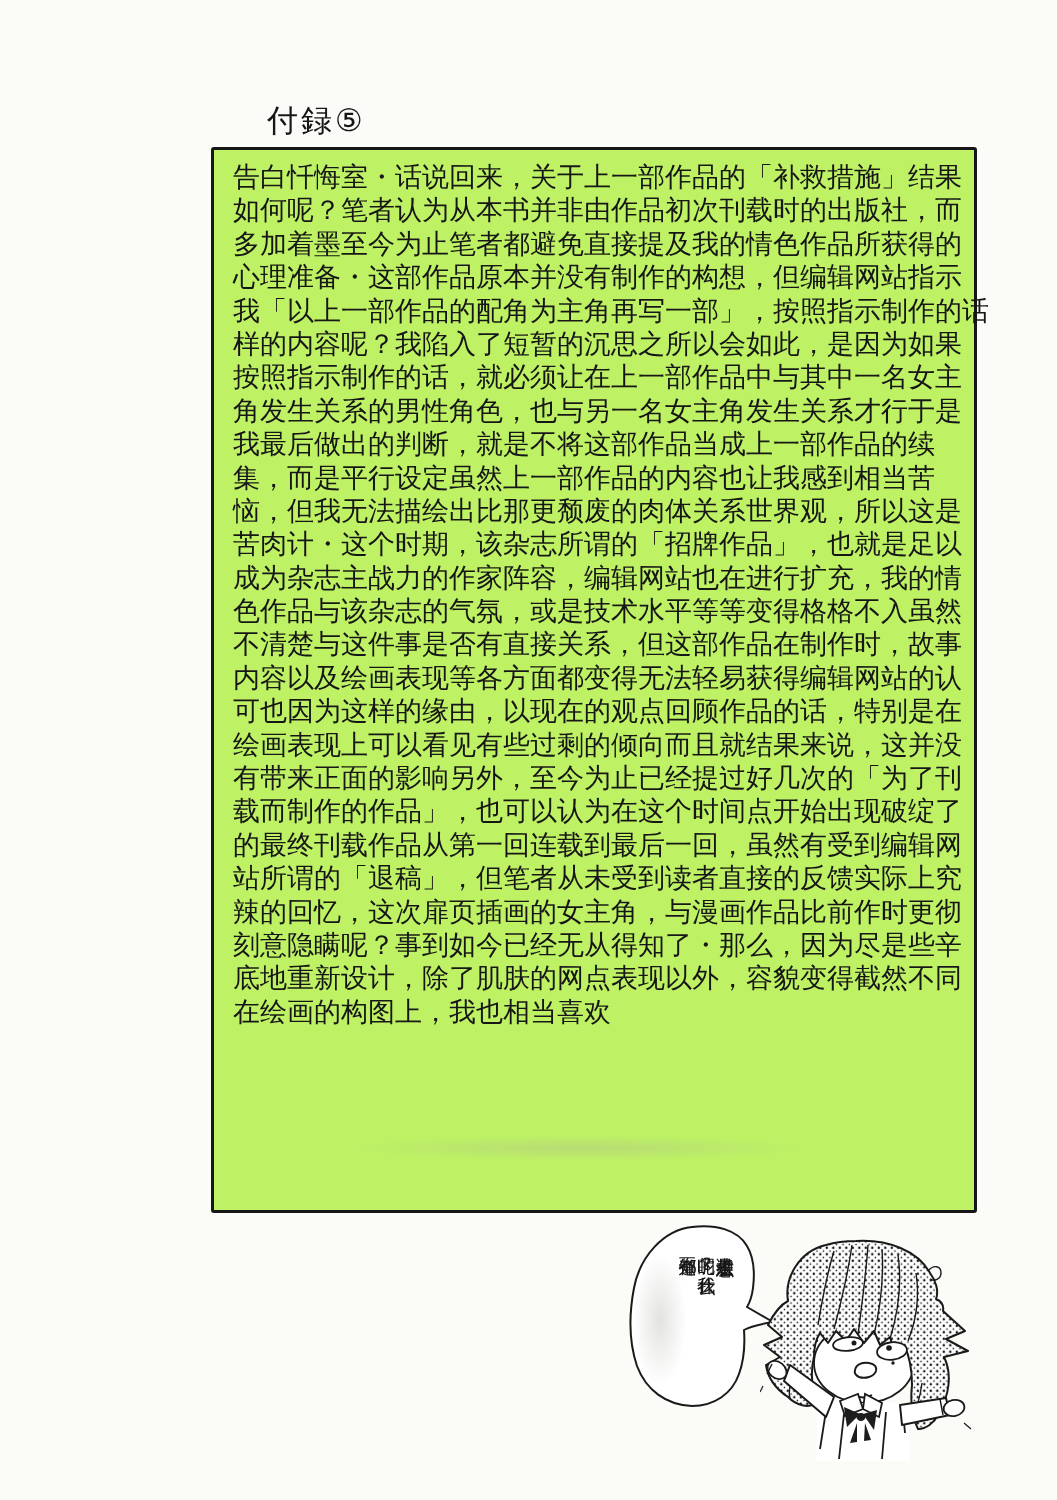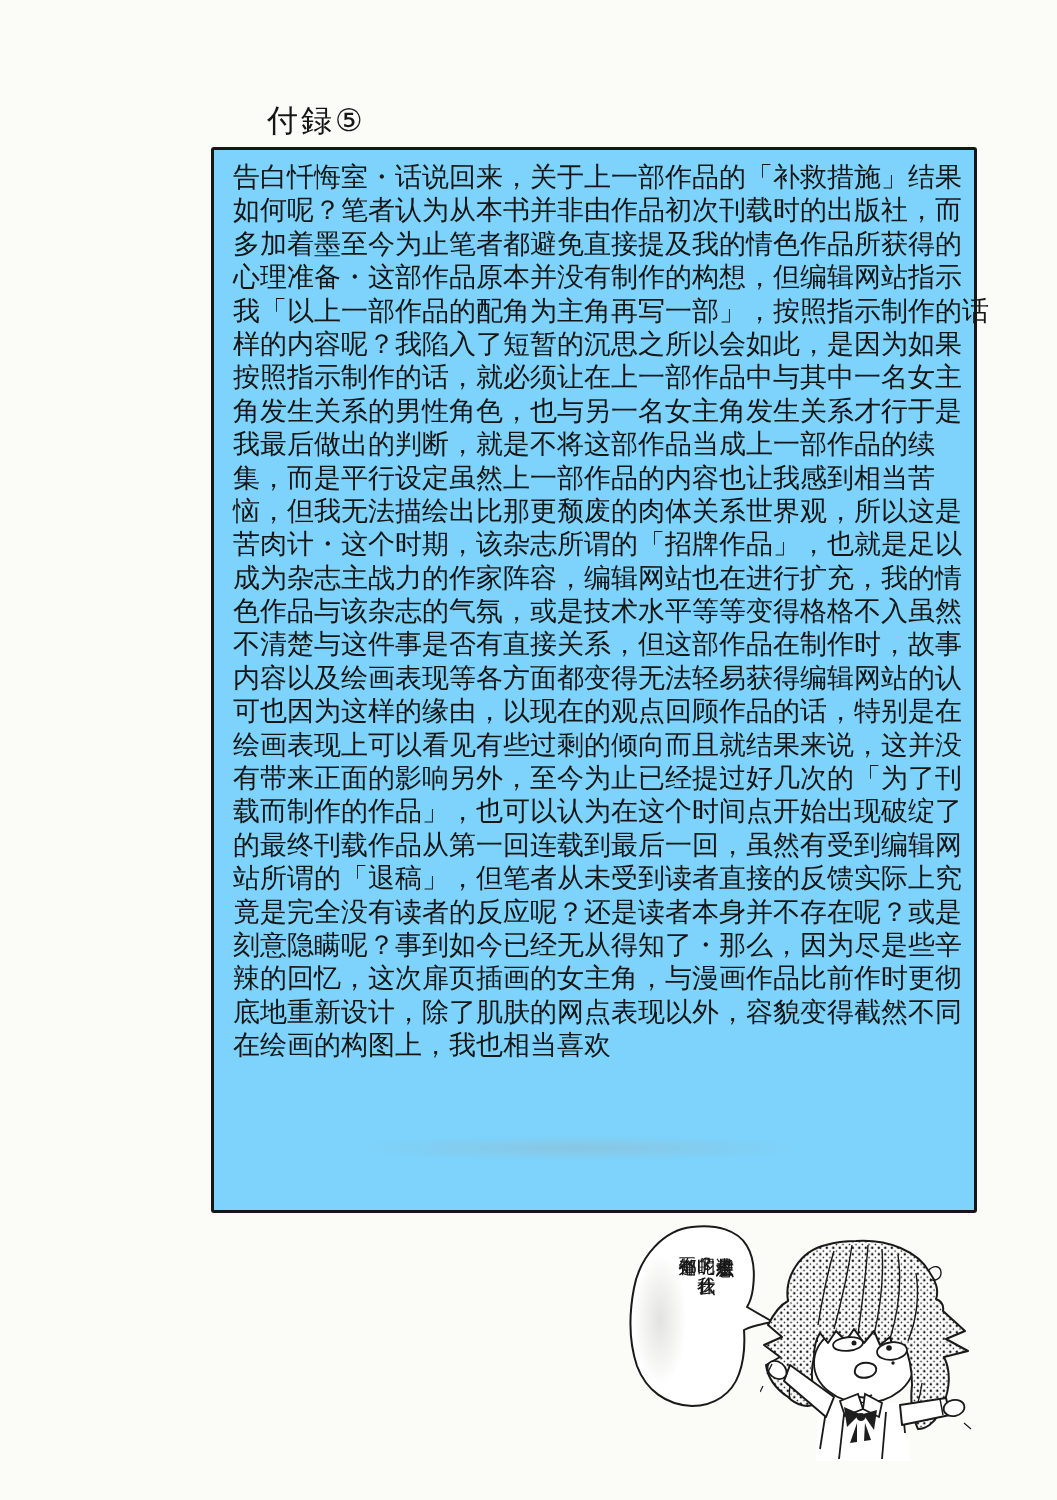--- a/index.html
+++ b/index.html
@@ -9,21 +9,21 @@
     position:relative; width:1057px; height:1500px;
     background:var(--paper); overflow:hidden; color:var(--ink);
   }
   .title {
     position:absolute; left:223px; top:100px;
     font-size:31px; letter-spacing:3px; color:var(--ink);margin-left:44px;
   }
   .note-box {
     position:absolute; left:211px; top:147px; width:766px; height:1066px;
     border:3px solid var(--ink); border-radius:3px;
-    box-sizing:border-box; background:#7dd3fc;
+    box-sizing:border-box; background:#bef264;
   }
   .note-text {
     position:absolute; left:19px; top:10px; right:6px;
     font-size:27px; line-height:33.4px; letter-spacing:0;
     color:var(--ink); white-space:nowrap;
   }
   .note-line { height:33.4px; }
   .smudge { position:absolute; pointer-events:none; }
   .smudge-a {
     left:130px; top:985px; width:470px; height:26px;
@@ -66,23 +66,22 @@
         <div class="note-line">成为杂志主战力的作家阵容，编辑网站也在进行扩充，我的情</div>
         <div class="note-line">色作品与该杂志的气氛，或是技术水平等等变得格格不入虽然</div>
         <div class="note-line">不清楚与这件事是否有直接关系，但这部作品在制作时，故事</div>
         <div class="note-line">内容以及绘画表现等各方面都变得无法轻易获得编辑网站的认</div>
         <div class="note-line">可也因为这样的缘由，以现在的观点回顾作品的话，特别是在</div>
         <div class="note-line">绘画表现上可以看见有些过剩的倾向而且就结果来说，这并没</div>
         <div class="note-line">有带来正面的影响另外，至今为止已经提过好几次的「为了刊</div>
         <div class="note-line">载而制作的作品」，也可以认为在这个时间点开始出现破绽了</div>
         <div class="note-line">的最终刊载作品从第一回连载到最后一回，虽然有受到编辑网</div>
         <div class="note-line">站所谓的「退稿」，但笔者从未受到读者直接的反馈实际上究</div>
-        <div class="note-line">竟是完全没有读者的反应呢？还是读者本身并不存在呢？或是</div>
+        <div class="note-line">辣的回忆，这次扉页插画的女主角，与漫画作品比前作时更彻</div>
         <div class="note-line">刻意隐瞒呢？事到如今已经无从得知了・那么，因为尽是些辛</div>
-        <div class="note-line">辣的回忆，这次扉页插画的女主角，与漫画作品比前作时更彻</div>
         <div class="note-line">底地重新设计，除了肌肤的网点表现以外，容貌变得截然不同</div>
         <div class="note-line">在绘画的构图上，我也相当喜欢</div>
       </div>
     <div class="smudge smudge-a"></div>
   </div>
 
   <div class="bubble">
     <svg width="190" height="195" viewBox="0 0 190 195">
       <path d="M 72,7
                C 96,4 118,10 127,26

